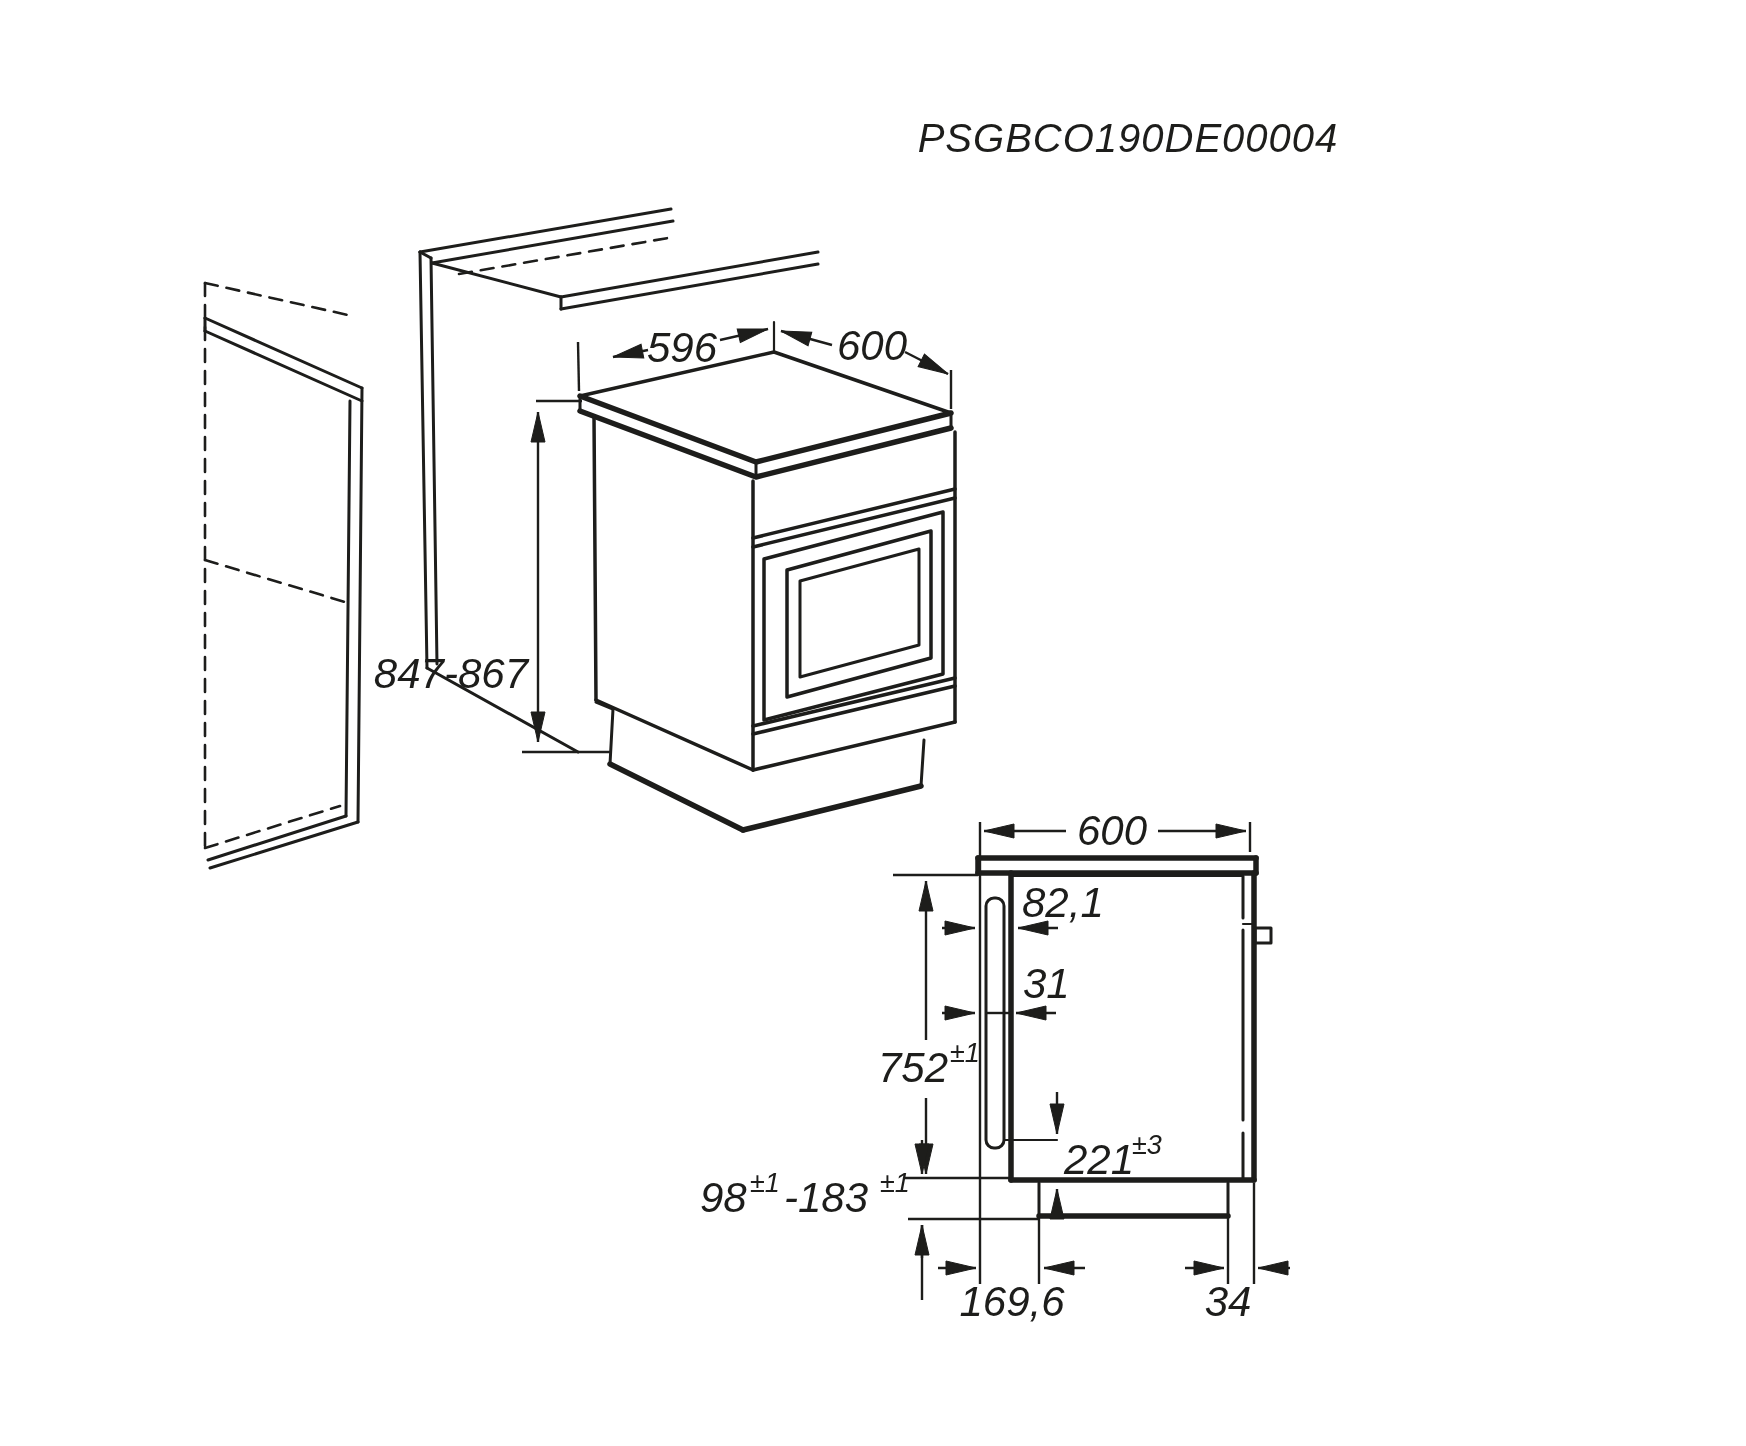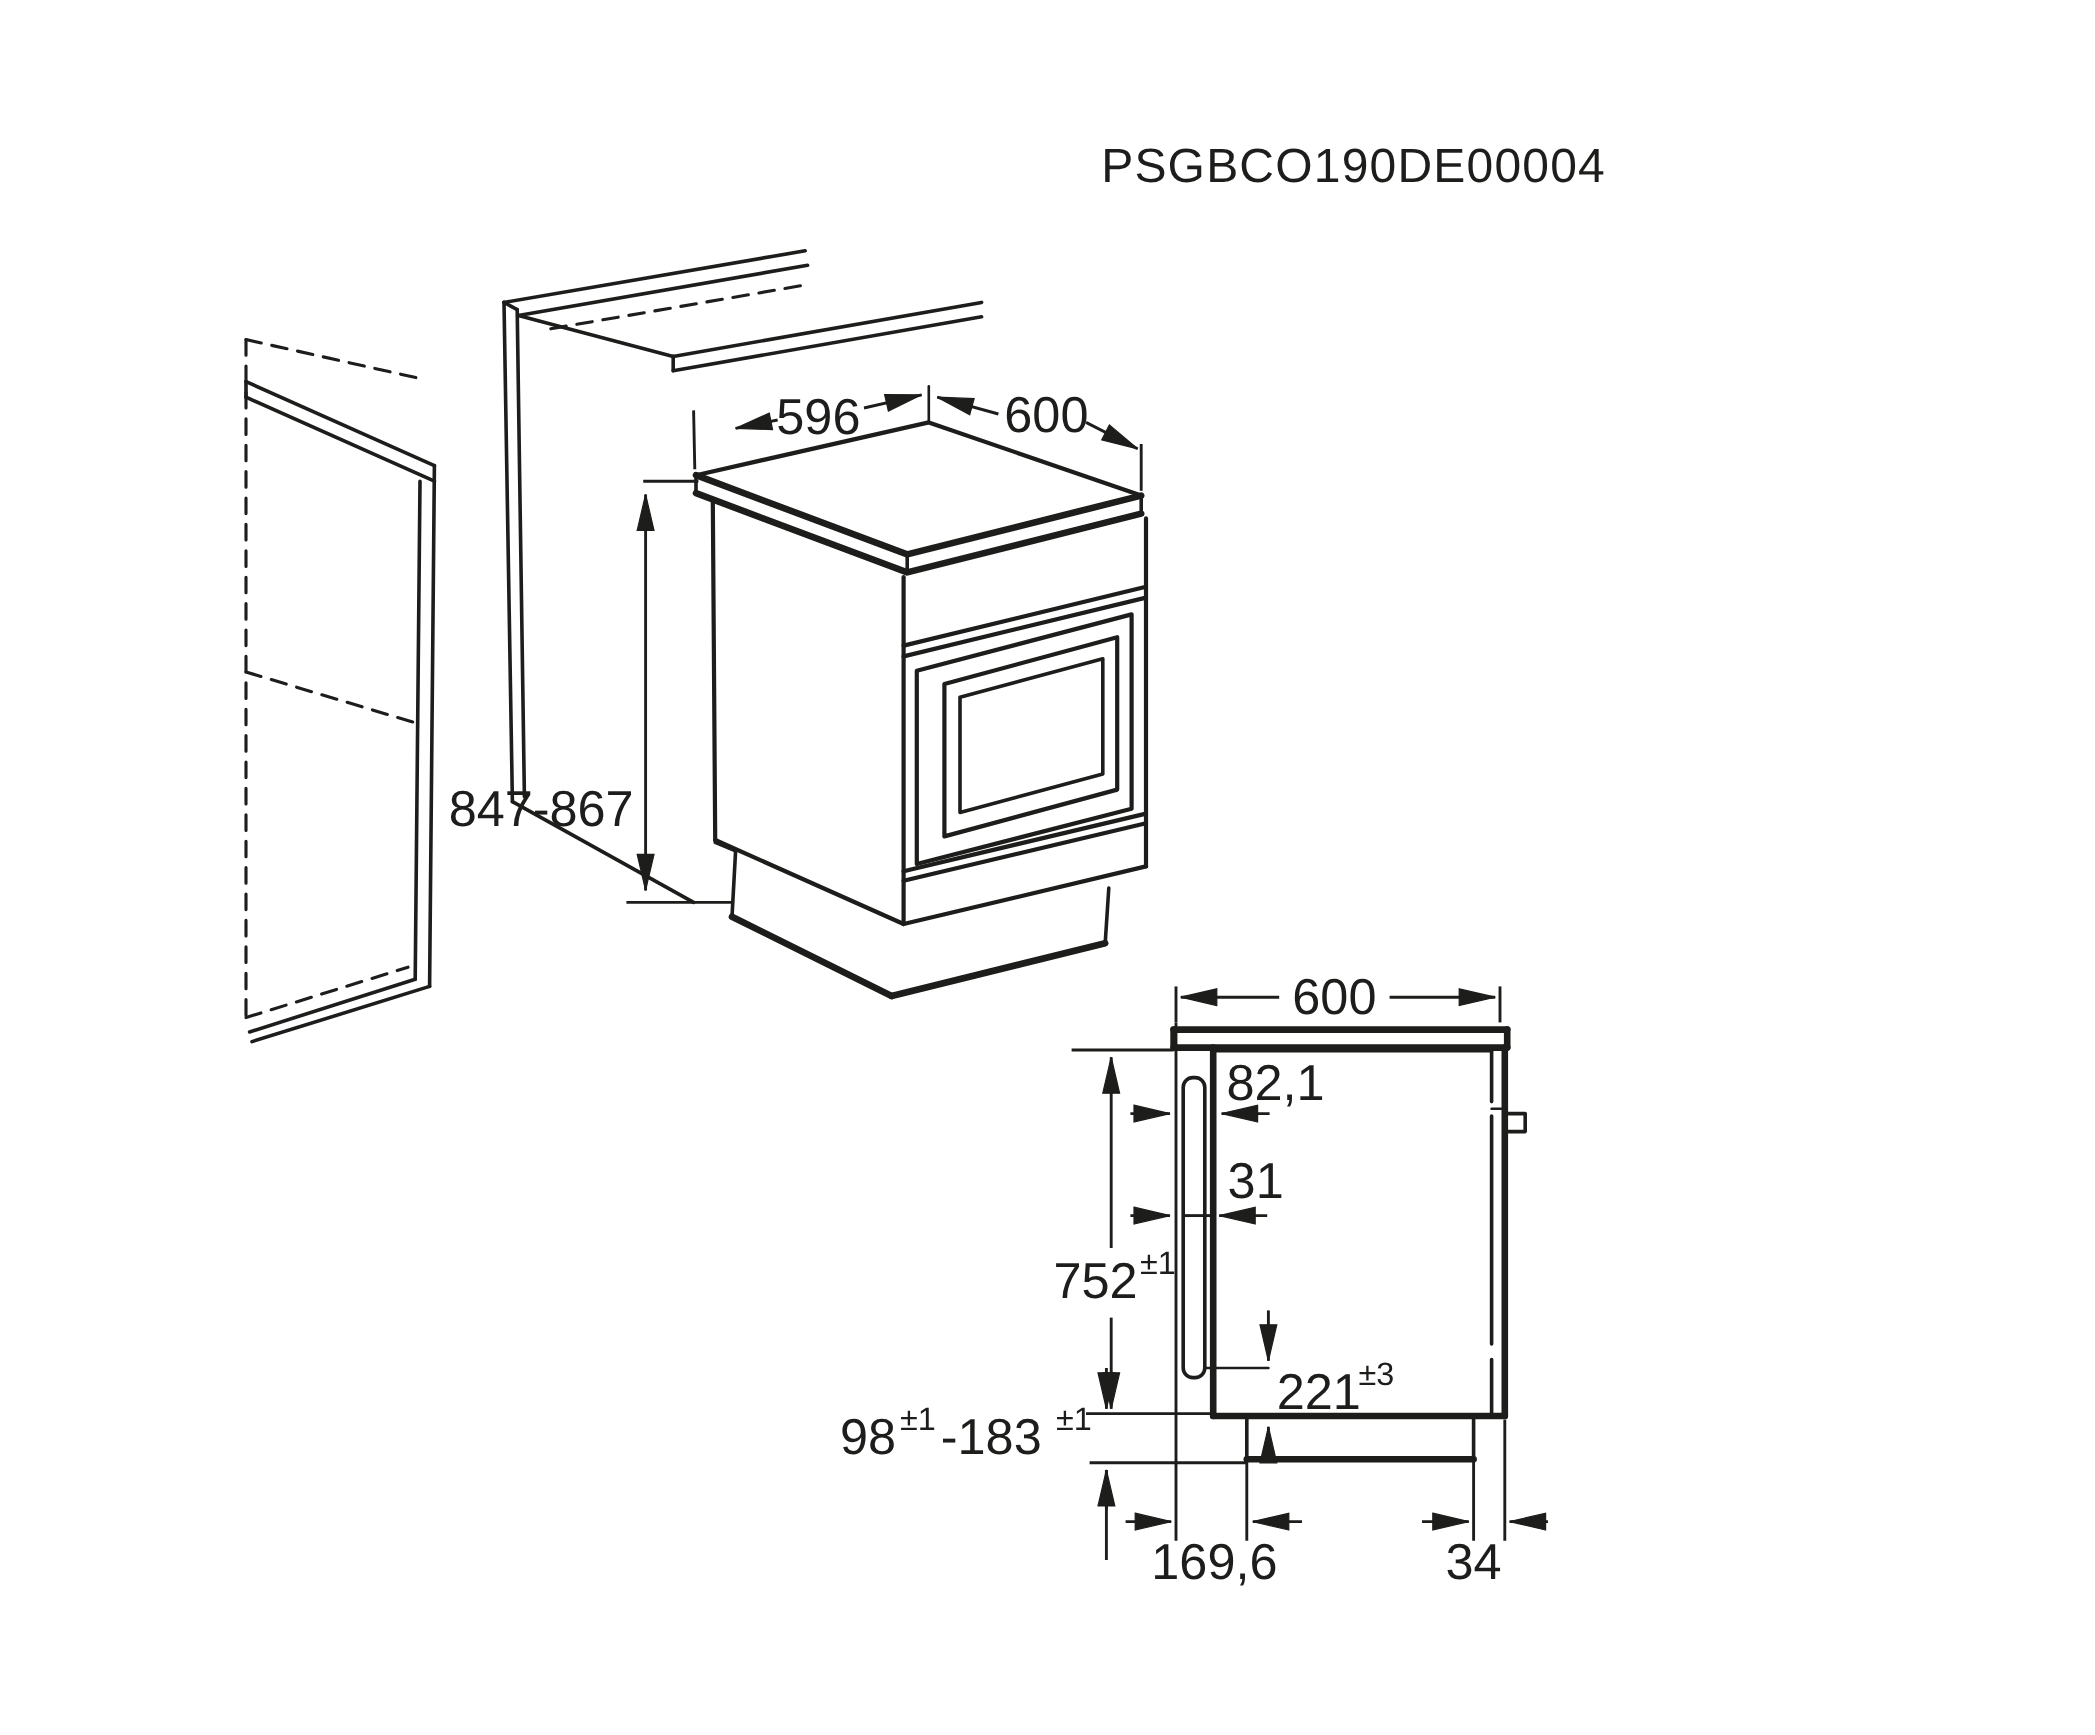--- a/index.html
+++ b/index.html
@@ -1,17 +1,17 @@
 <!DOCTYPE html>
 <html><head>
 <meta charset="utf-8">
 <style>
   html,body{margin:0;padding:0;background:#fff;}
   #stage{position:relative;width:1746px;height:1446px;background:#fff;overflow:hidden;
-         font-family:"Liberation Sans", sans-serif;}
+         font-family:"Liberation Sans", sans-serif;font-style:italic;}
   svg{position:absolute;left:0;top:0;}
   .ln{stroke:#1d1d1b;fill:none;stroke-width:3;stroke-linecap:round;stroke-linejoin:round;}
   .md{stroke-width:3.5;}
   .thk{stroke-width:5.5;}
   .thin{stroke-width:2.2;}
   .dsh{stroke-dasharray:13 9;stroke-width:2.6;}
   .dim{stroke:#1d1d1b;fill:none;stroke-width:2.4;}
   text{fill:#1d1d1b;font-family:"Liberation Sans",sans-serif;}
   .lbl{font-size:42px;}
   .sup{font-size:27px;}

